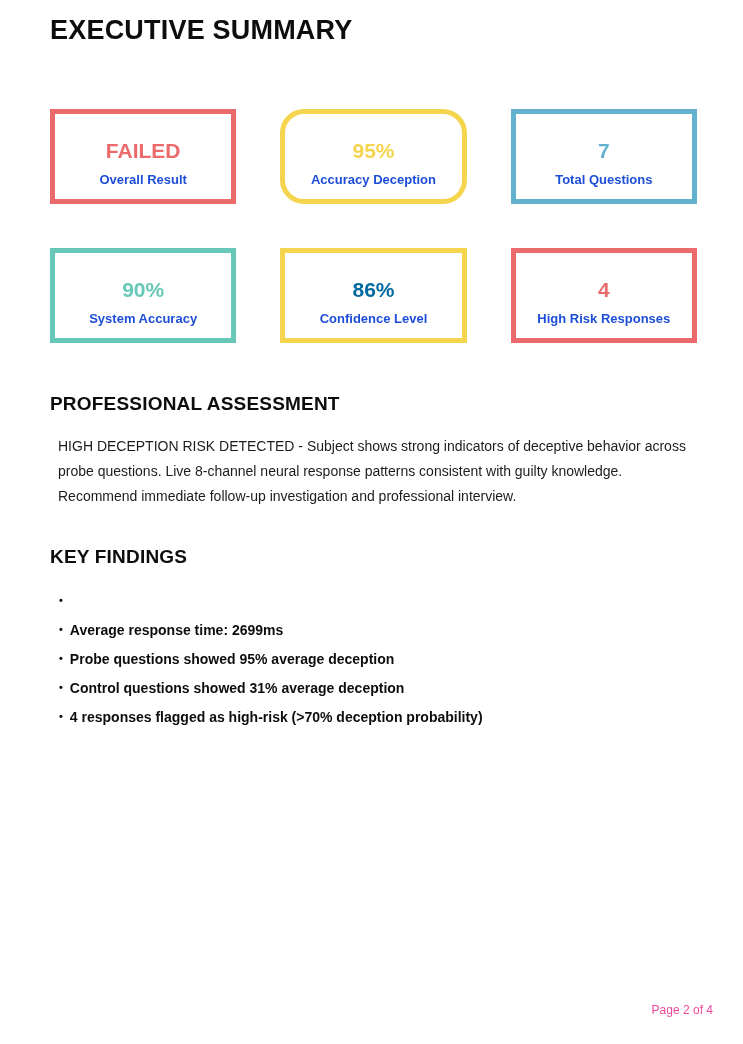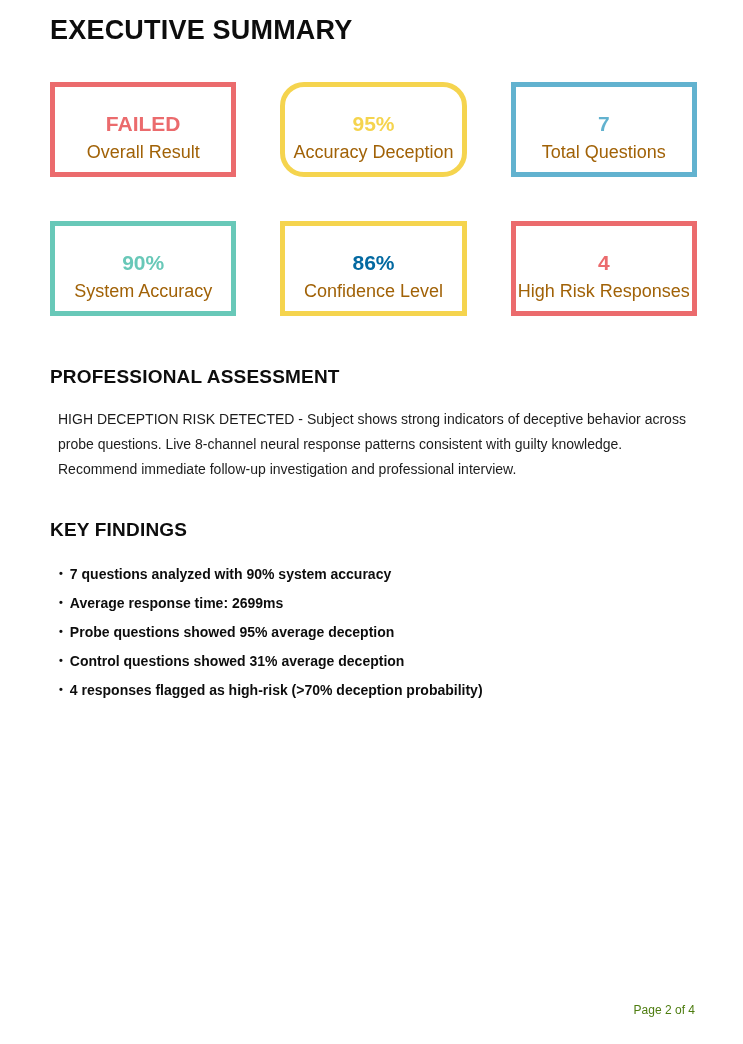--- a/index.html
+++ b/index.html
@@ -18,21 +18,21 @@
   }
   .doc-title {
     margin: 14px 0 0 0;
     font-size: 27px;
     line-height: 32px;
     font-weight: bold;
     color: #0d0d0d;
     letter-spacing: 0.2px;
   }
   .stats-grid {
-    margin-top: 36px;
+    margin-top: 63px;
     display: grid;
     grid-template-columns: repeat(3, 1fr);
     column-gap: 11px;
     row-gap: 13px;
     gap: 44px;
   }
   .stat-card {
     box-sizing: border-box;
     height: 95px;
     border: 5px solid #cccccc;
@@ -44,24 +44,24 @@
     gap: 12px;
     padding-top: 12px;
     text-align: center;
   }
   .stat-value {
     font-size: 21px;
     font-weight: bold;
     line-height: 21px;
   }
   .stat-label {
-    font-size: 18px;
-    font-weight: normal;
+    font-size: 13px;
+    font-weight: bold;
     line-height: 13px;
-    color: #a16207;
+    color: #1d4ed8;
   }
   .section-heading {
     font-size: 19px;
     line-height: 23px;
     font-weight: bold;
     color: #0d0d0d;
     margin: 0;
     letter-spacing: 0.2px;
   }
   .heading-assessment { margin-top: 49px; }
@@ -88,25 +88,25 @@
     align-items: center;
   }
   .bullet {
     font-size: 11px;
     margin-right: 7px;
     position: relative;
     top: -1px;
   }
   .page-footer {
     position: absolute;
-    right: 48px;
+    right: 30px;
     bottom: 27px;
     font-size: 12px;
     line-height: 14px;
-    color: #4d7c0f;
+    color: #ec4899;
   }
 </style>
 </head>
 <body>
 
 <div class="page">
   <div class="content">
 
     <h1 class="doc-title">EXECUTIVE SUMMARY</h1>
 
@@ -145,21 +145,20 @@
     </div>
 
     <h2 class="section-heading heading-assessment">PROFESSIONAL ASSESSMENT</h2>
     <p class="assessment-text">HIGH DECEPTION RISK DETECTED - Subject shows strong indicators of deceptive behavior across probe questions. Live 8-channel neural response patterns consistent with guilty knowledge. Recommend immediate follow-up investigation and professional interview.</p>
 
     <h2 class="section-heading heading-findings">KEY FINDINGS</h2>
 
     <ul class="findings-list">
       <li class="finding-item">
         <span class="bullet">•</span>
-        <span>7 questions analyzed with 90% system accuracy</span>
       </li>
       <li class="finding-item">
         <span class="bullet">•</span>
         <span>Average response time: 2699ms</span>
       </li>
       <li class="finding-item">
         <span class="bullet">•</span>
         <span>Probe questions showed 95% average deception</span>
       </li>
       <li class="finding-item">

